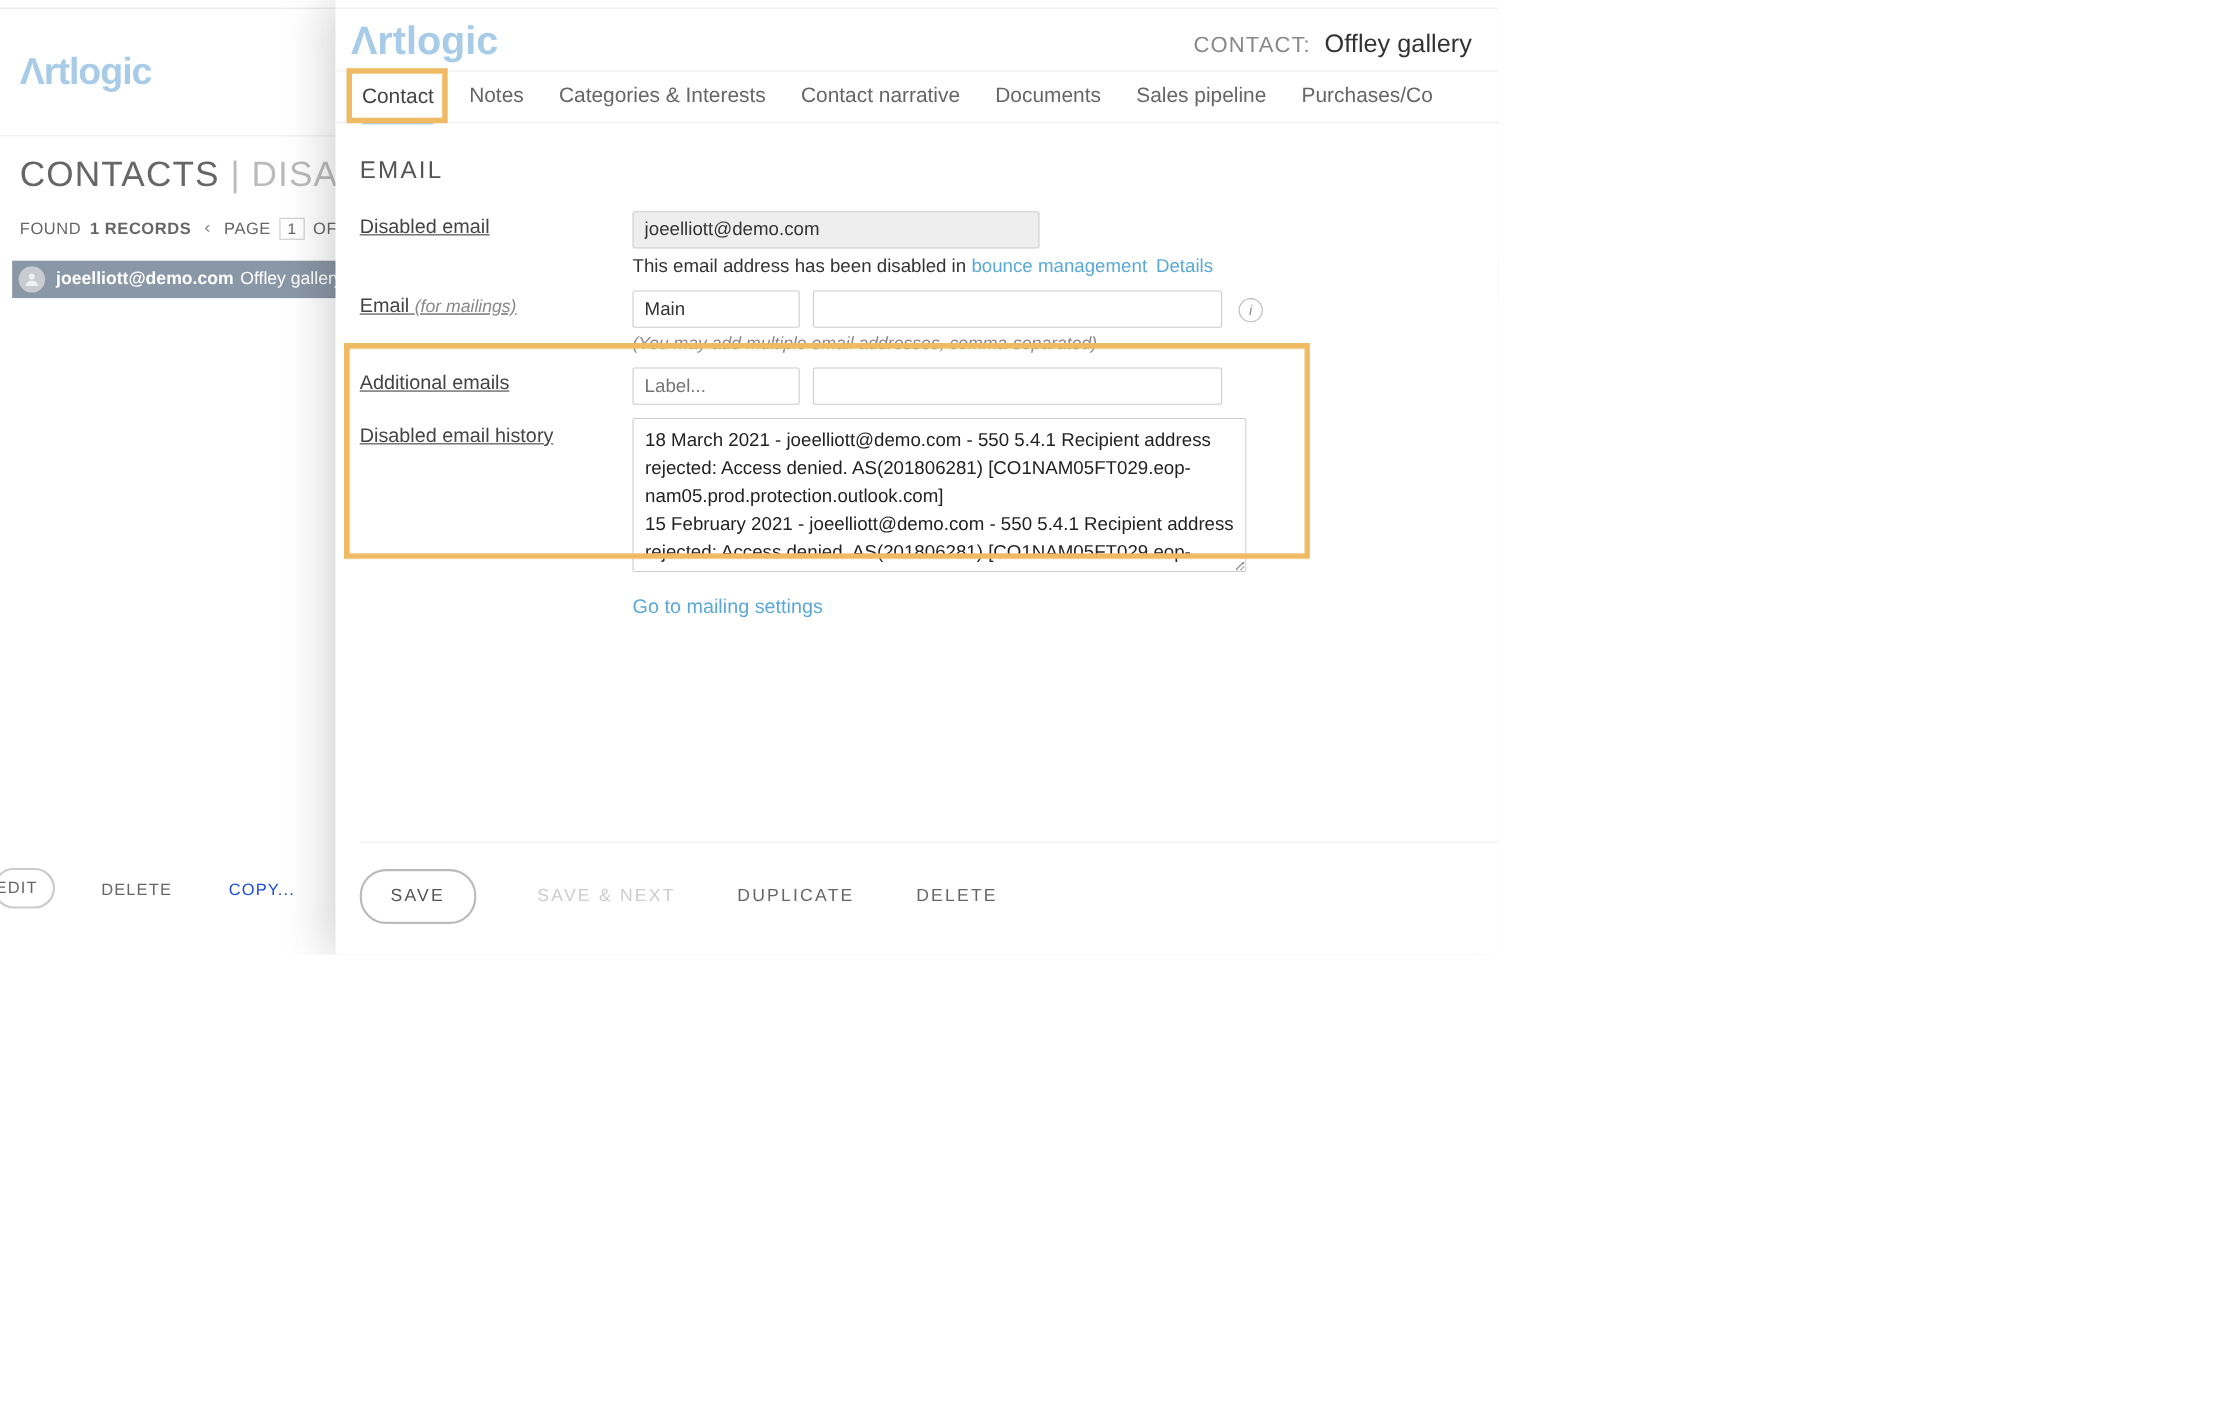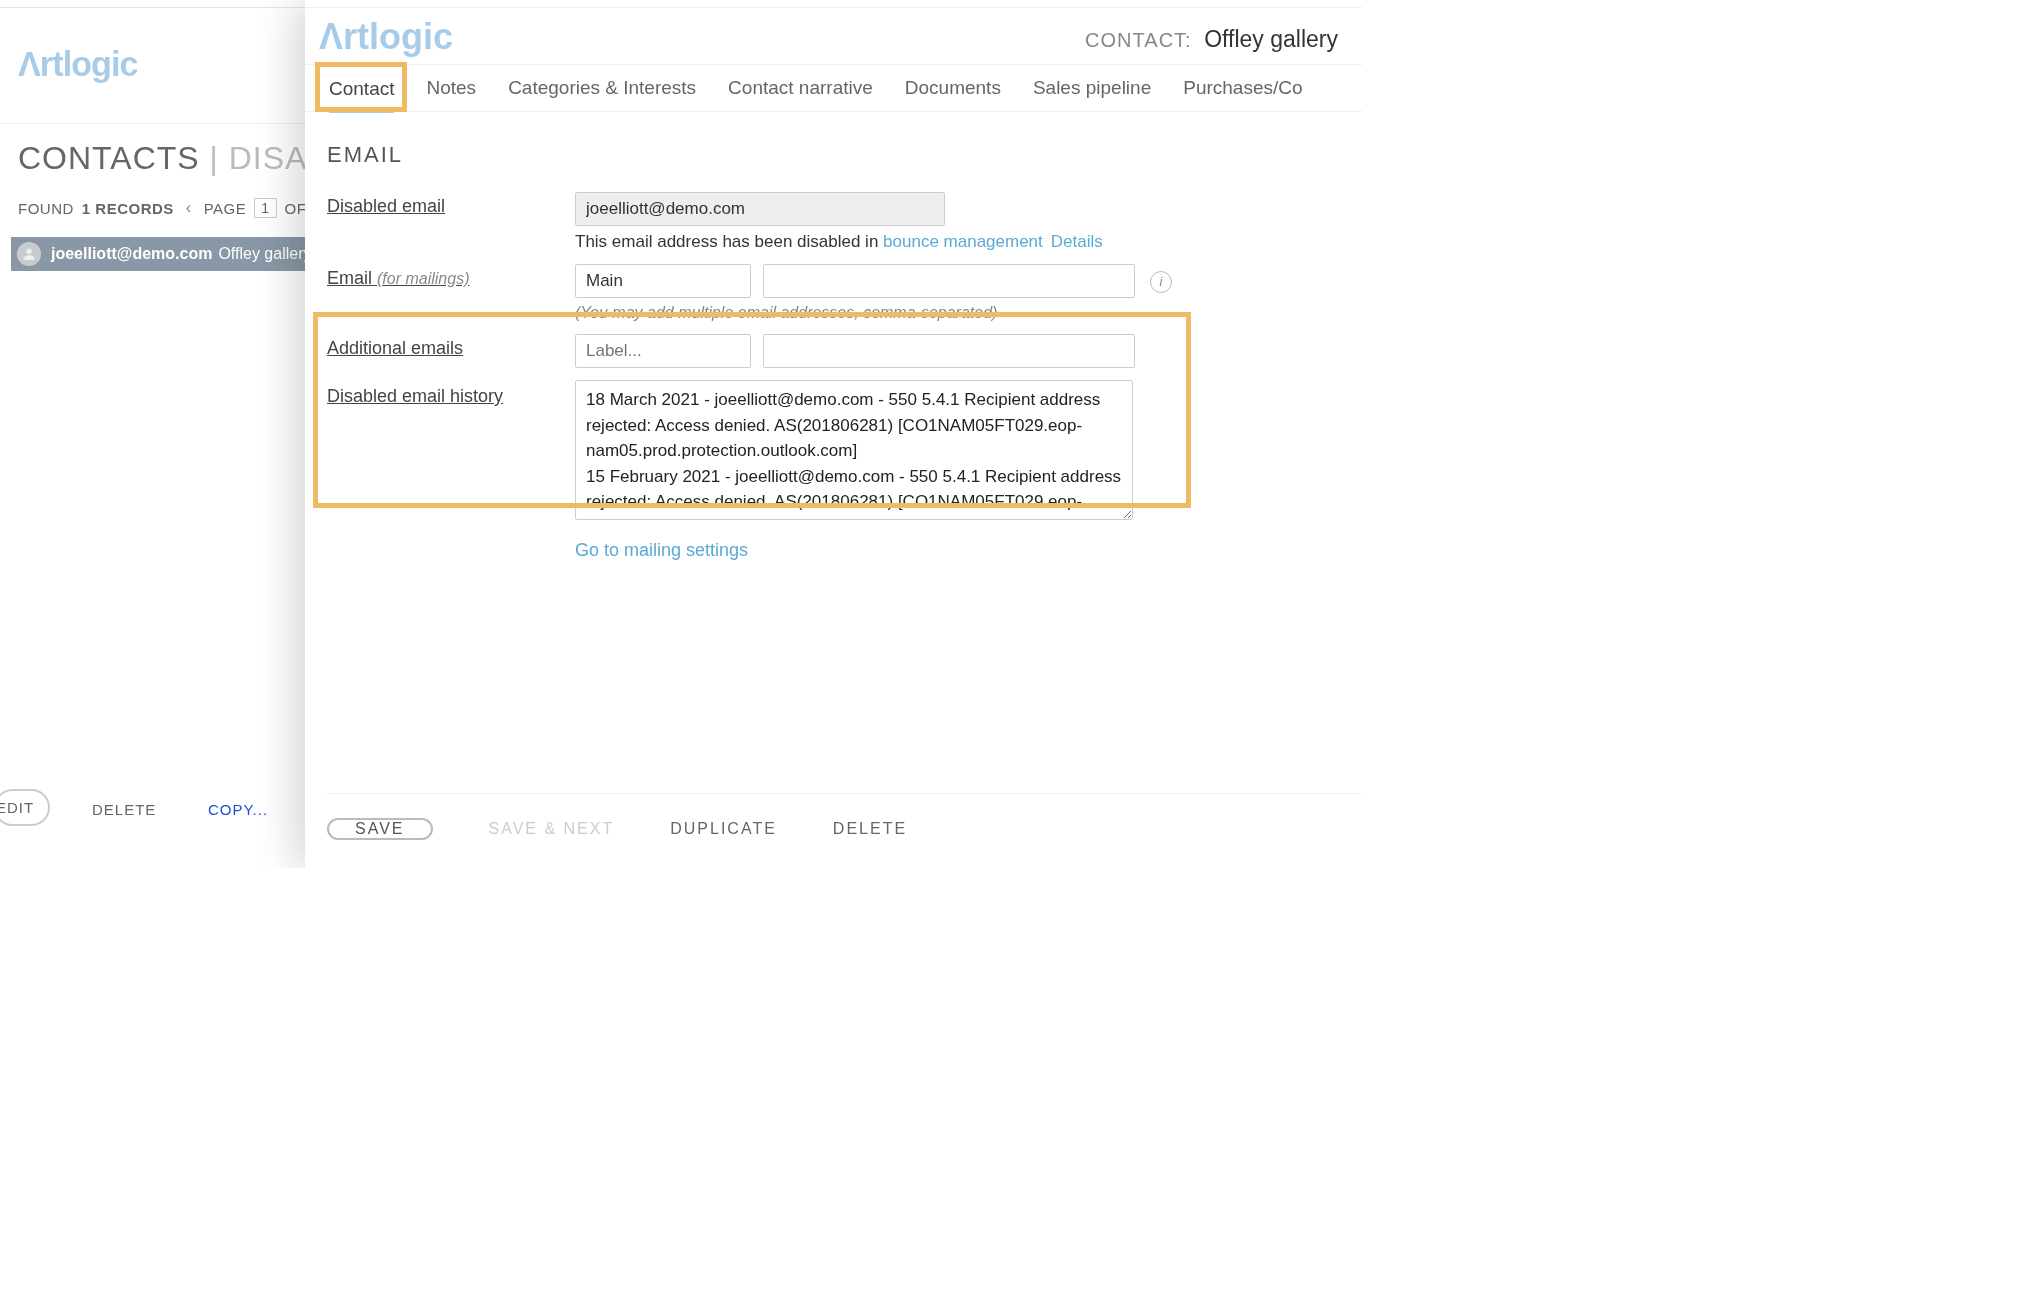--- a/index.html
+++ b/index.html
@@ -129,21 +129,21 @@
   border-radius: 2px;
   color: #333;
 }
 .disabled-input {
   background: #eee; color: #777; width: 370px;
 }
 .disabled-note { font-size: 17px; color: #333; margin-top: 6px;}
 .disabled-note a { color: #5aa9d6; text-decoration: none;}
 .disabled-note .details { color: #5aa9d6; margin-left: 8px;}
 
-.input-main { width: 176px; margin-right: 8px;}
+.input-main { width: 152px; margin-right: 8px;}
 .input-wide { width: 372px; }
 .hint-row { font-style: italic; color: #888; font-size: 16px; margin-top: 6px;}
 .info-icon {
   display: inline-flex; width: 22px; height: 22px; border: 1px solid #bbb; border-radius: 50%;
   align-items: center; justify-content: center; font-size: 13px; color: #888; font-style: italic;
   margin-left: 10px; vertical-align: middle;
 }
 .firstname-input { width: 300px; }
 
 .highlight-box {
@@ -159,21 +159,21 @@
 }
 .mailing-link { display: block; margin-top: 16px; color: #5aa9d6; font-size: 18px; text-decoration: none; }
 
 .modal-footer {
   position: absolute; bottom: 28px; left: 22px; right: 0;
   border-top: 1px solid #eee; padding-top: 24px;
   display: flex; gap: 56px; align-items: center;
 }
 .save-btn {
   border: 2px solid #bbb; border-radius: 24px;
-  padding: 0 26px; font-size: 16px; letter-spacing: 2px;
+  padding: 14px 26px; font-size: 16px; letter-spacing: 2px;
   background: #fff; color: #555; cursor: pointer;
 }
 .footer-link { font-size: 16px; letter-spacing: 2px; color: #666; }
 .footer-link.disabled { color: #ccc; }
 </style>
 </head>
 <body>
 
 <div class="bg-layer">
   <div class="bg-header-line"></div>

